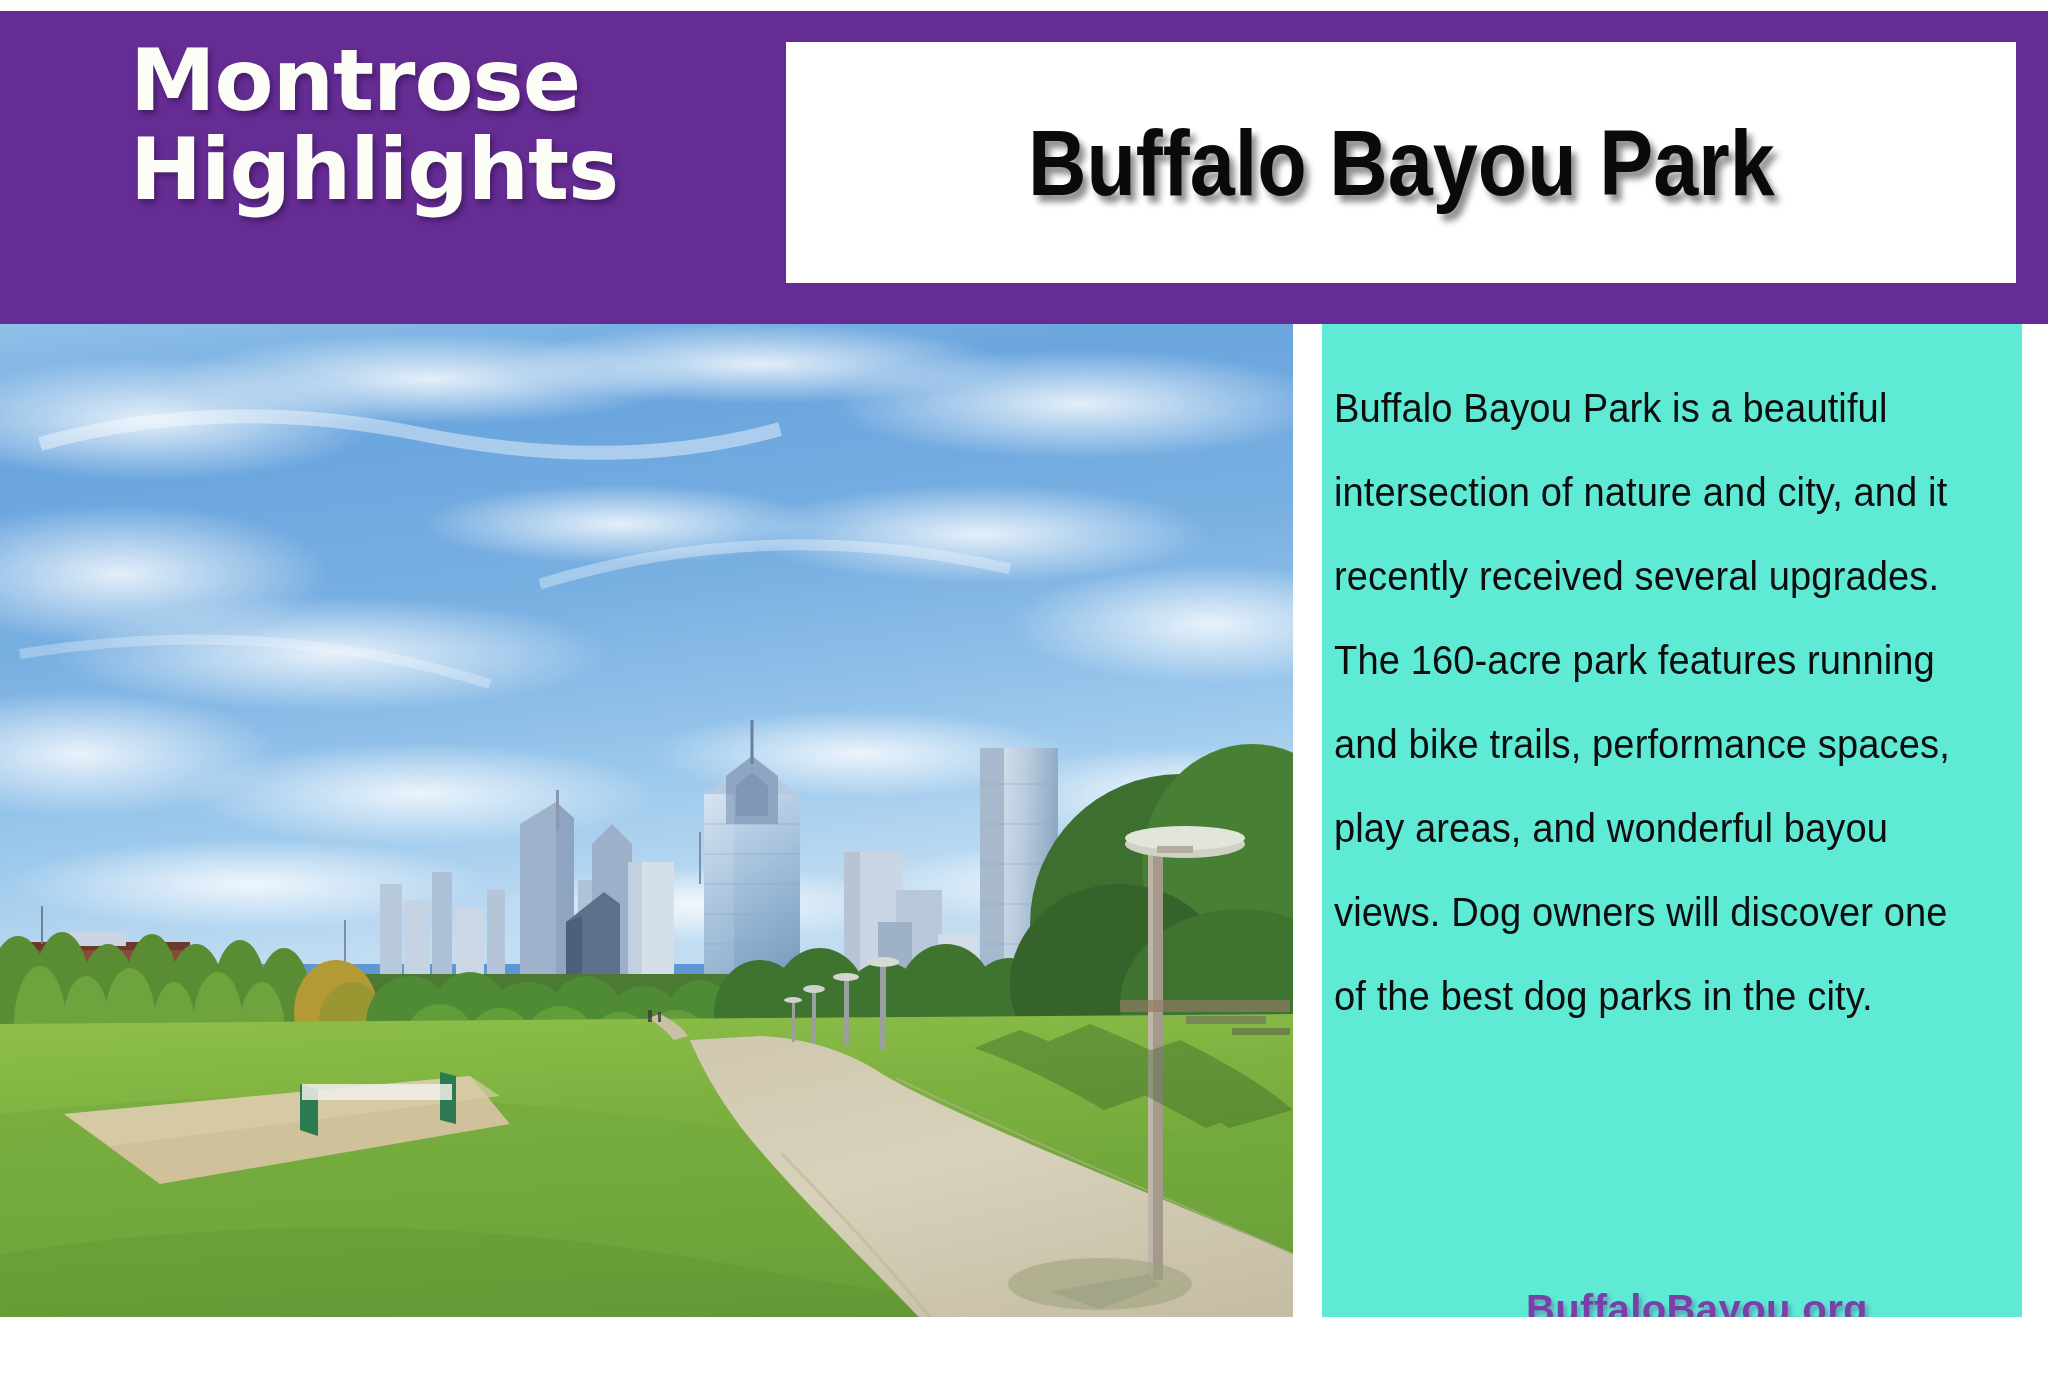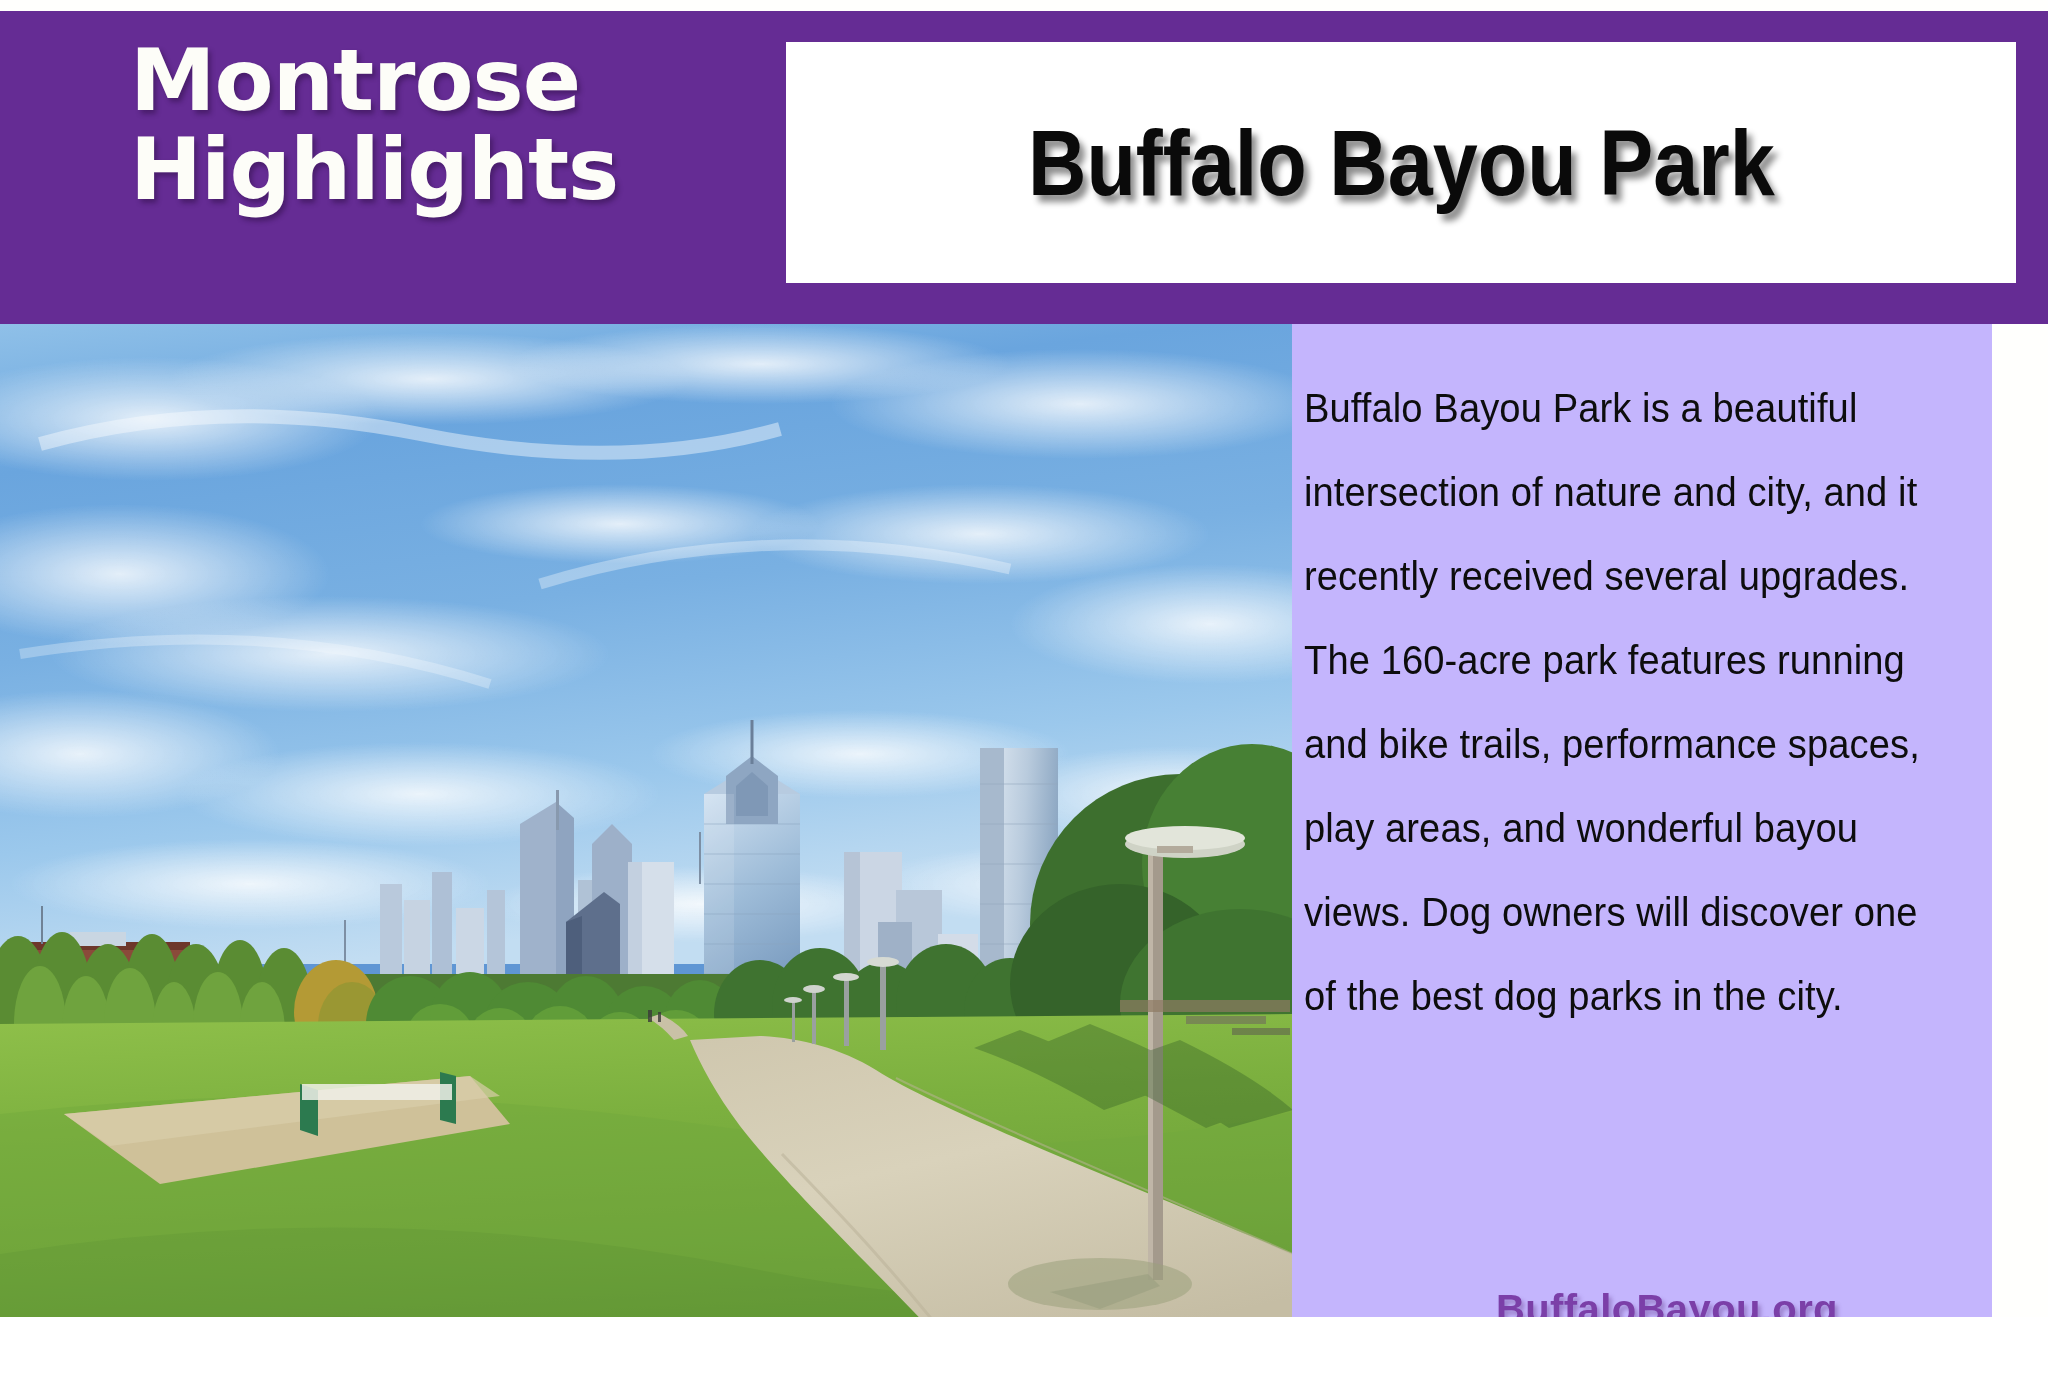--- a/index.html
+++ b/index.html
@@ -78,25 +78,25 @@
     width: 1293px;
     height: 1057px;
     overflow: hidden;
     background: #5f96d4;
   }
   .photo svg { display: block; width: 100%; height: 100%; }
 
   
   .copy-col {
     position: absolute;
-    left: 1292px;
+    left: 1322px;
     top: 324px;
     width: 700px;
     height: 1057px;
-    background: #c4b5fd;
+    background: #5eead4;
   }
   .body-copy {
     position: absolute;
     left: 12px;
     top: 42px;
     width: 690px;
     color: #0d0d0d;
     font-family: "Liberation Sans Narrow", "Liberation Sans", sans-serif;
     font-size: 41px;
     line-height: 2.05;

